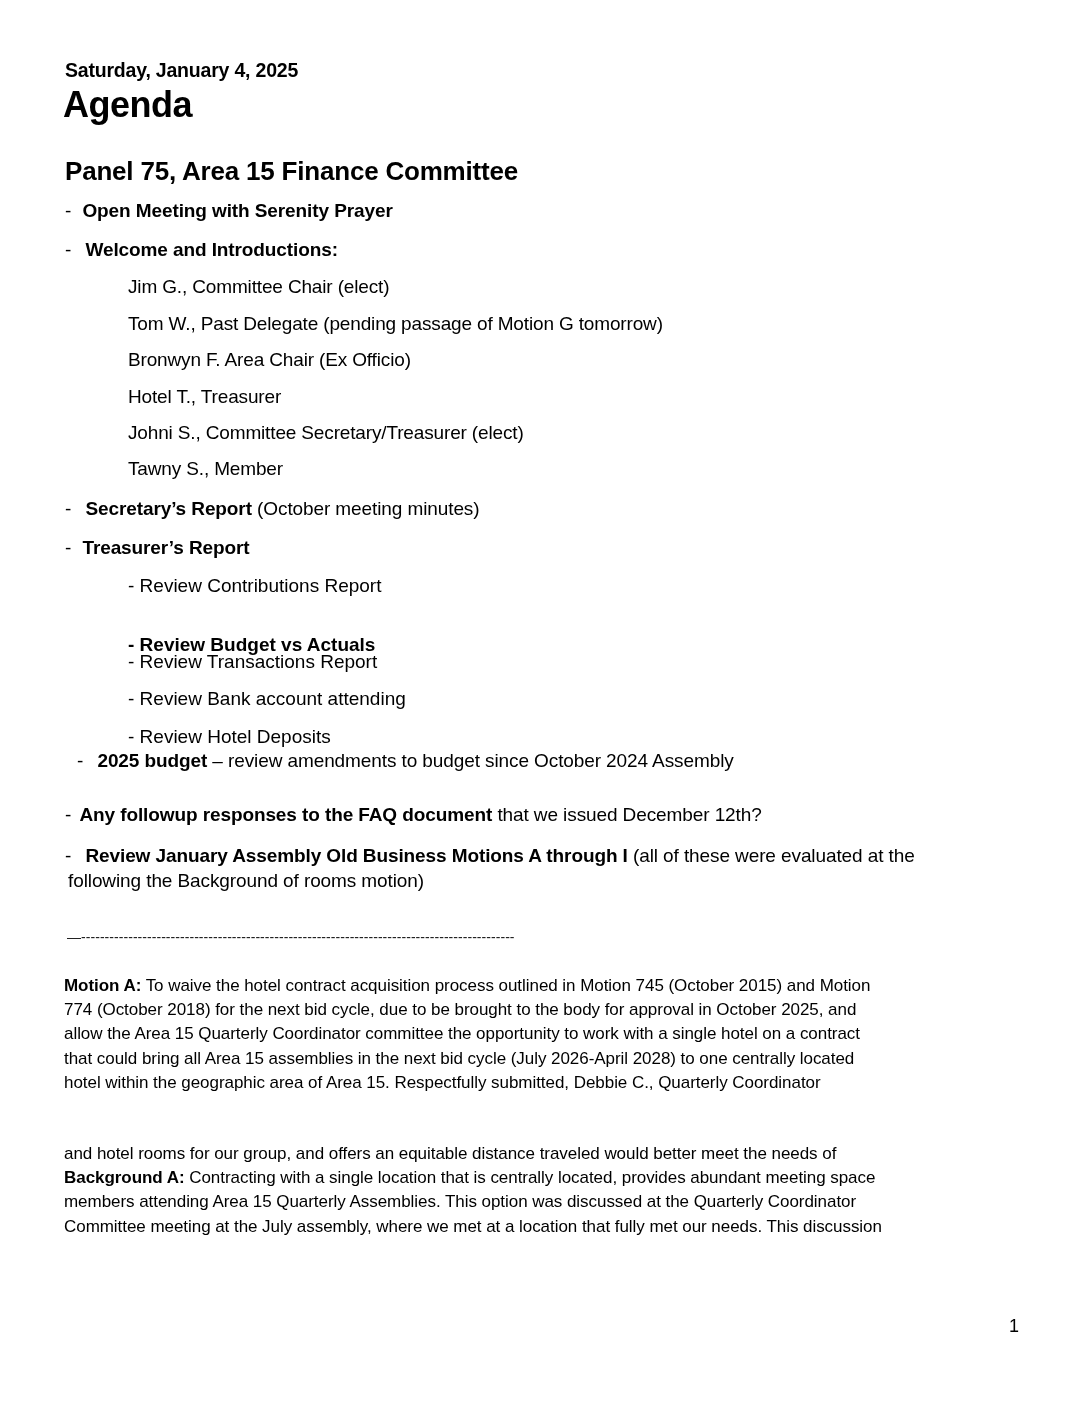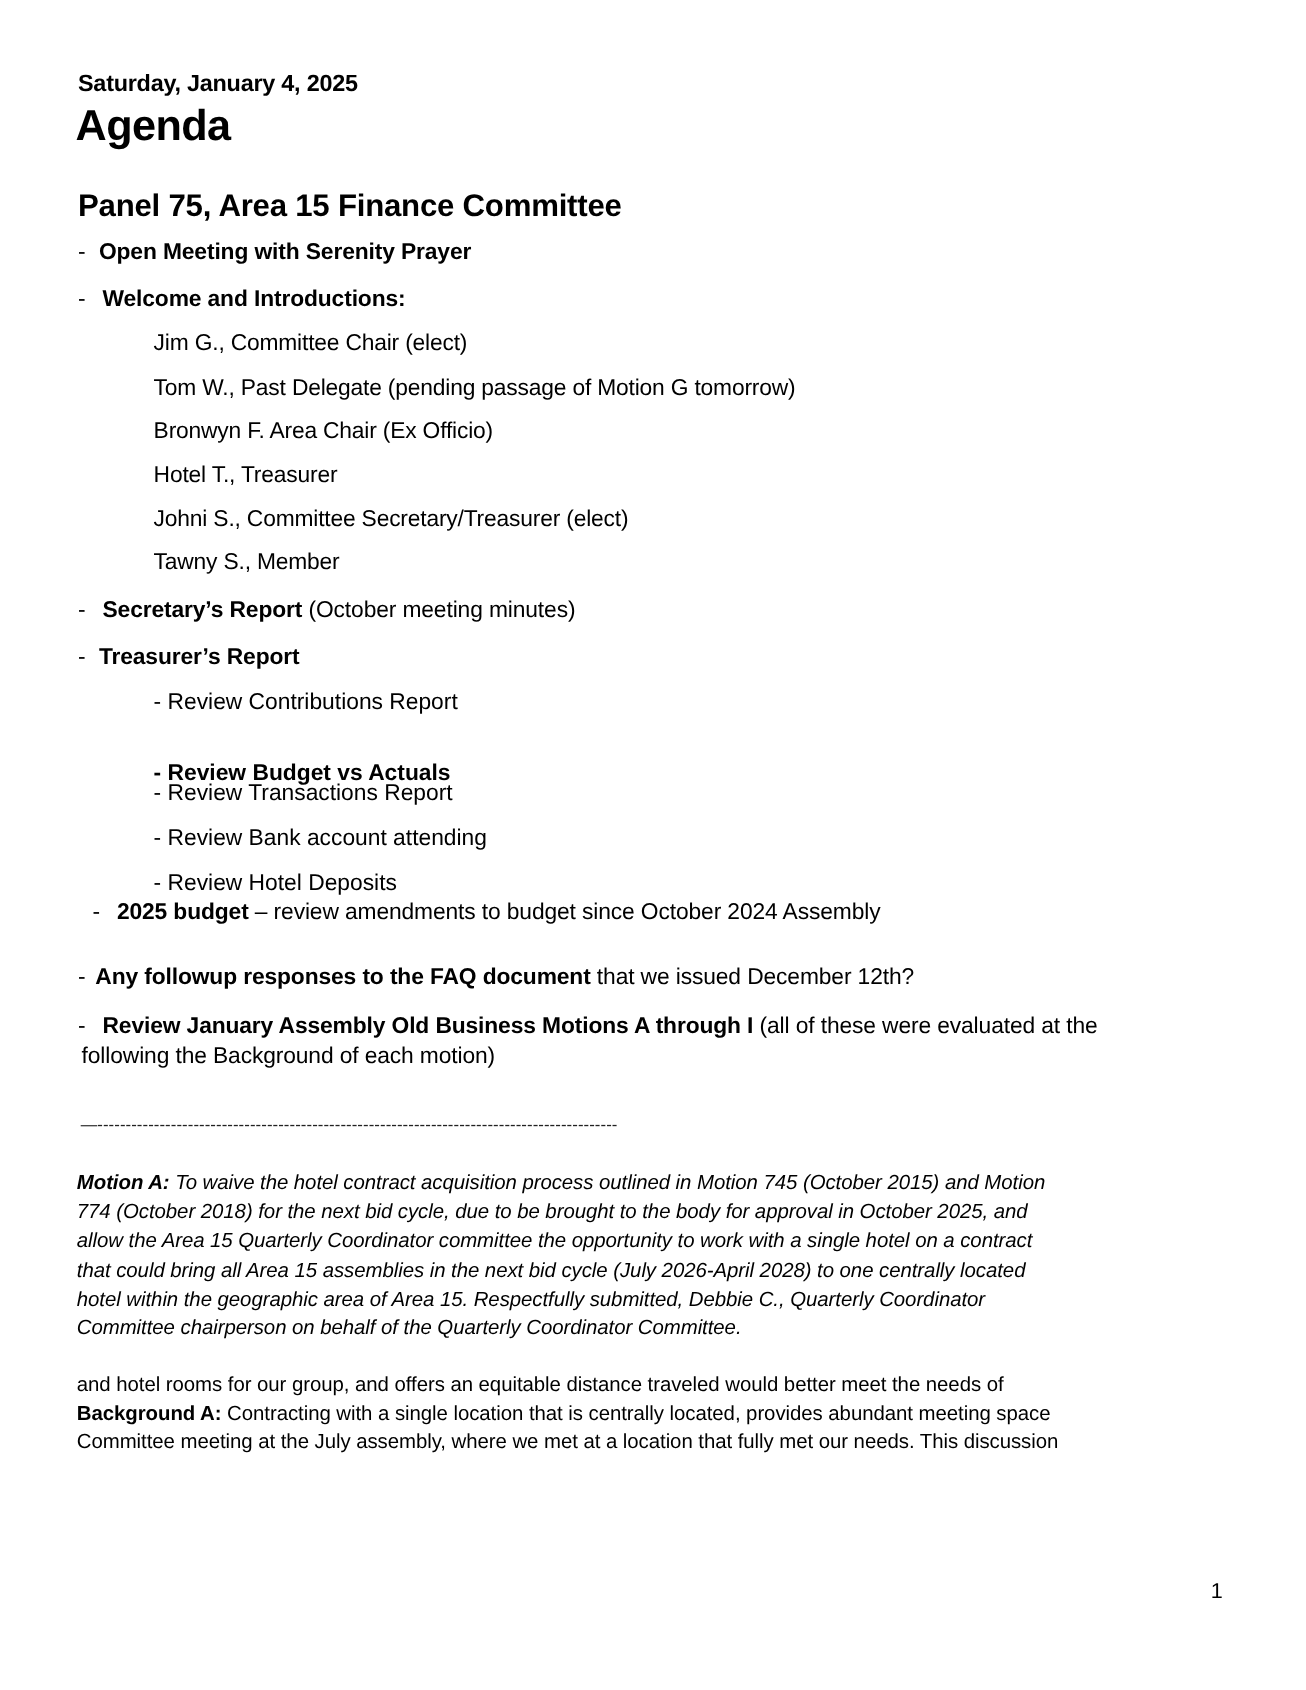--- a/index.html
+++ b/index.html
@@ -71,35 +71,35 @@
   <div class="abs item" style="top:804px;">
     <span class="dash">-</span>
     <b style="margin-left:3px;">Any followup responses to the FAQ document</b><span> that we issued December 12th?</span>
   </div>
 
   <div class="abs item multi">
     <span style="display:block; white-space:nowrap;">
       <span class="dash">-</span>
       <b style="margin-left:9px;">Review January Assembly Old Business Motions A through I</b><span> (all of these were evaluated at the</span>
     </span>
-    <span class="cont" style="white-space:nowrap;">following the Background of each motion)</span>
+    <span class="cont" style="white-space:nowrap;">following the Background of rooms motion)</span>
   </div>
 
   <div class="abs sep">—--------------------------------------------------------------------------------------------</div>
 
-  <div class="abs para" style="top:974px;font-style:italic;">
+  <div class="abs para" style="top:974px;">
     <span class="line"><b>Motion A:</b><span> To waive the hotel contract acquisition process outlined in Motion 745 (October 2015) and Motion</span></span>
     <span class="line">774 (October 2018) for the next bid cycle, due to be brought to the body for approval in October 2025, and</span>
     <span class="line">allow the Area 15 Quarterly Coordinator committee the opportunity to work with a single hotel on a contract</span>
     <span class="line">that could bring all Area 15 assemblies in the next bid cycle (July 2026-April 2028) to one centrally located</span>
     <span class="line">hotel within the geographic area of Area 15. Respectfully submitted, Debbie C., Quarterly Coordinator</span>
-    <span class="line">Committee chairperson on behalf of the Quarterly Coordinator Committee.</span>
   </div>
 
   <div class="abs para" style="top:1142px;">
     <span class="line">and hotel rooms for our group, and offers an equitable distance traveled would better meet the needs of</span>
     <span class="line"><b>Background A:</b><span> Contracting with a single location that is centrally located, provides abundant meeting space</span></span>
+    <span class="line">members attending Area 15 Quarterly Assemblies. This option was discussed at the Quarterly Coordinator</span>
     <span class="line">Committee meeting at the July assembly, where we met at a location that fully met our needs. This discussion</span>
   </div>
 
   <div class="abs pagenum">1</div>
 
 </div>
 
 </body></html>

